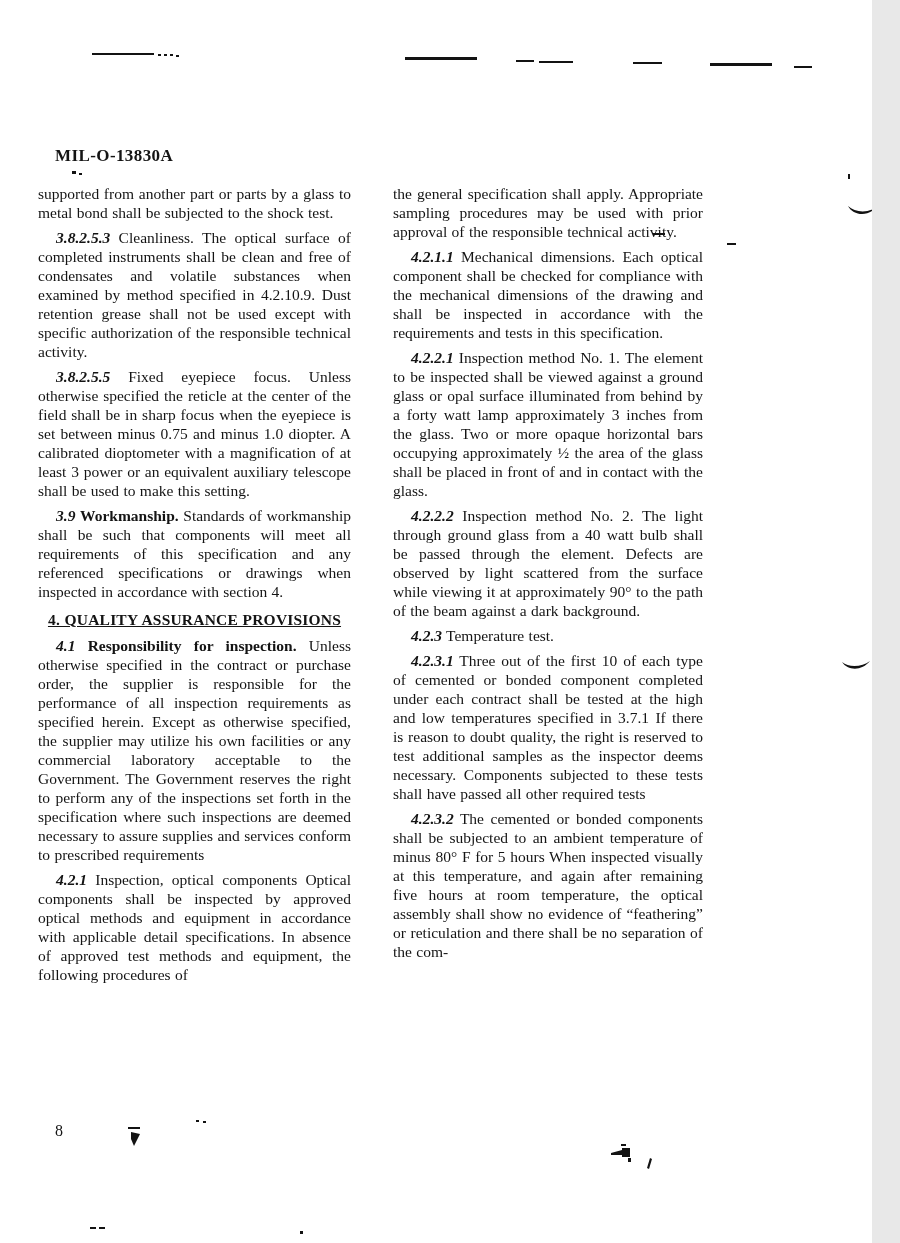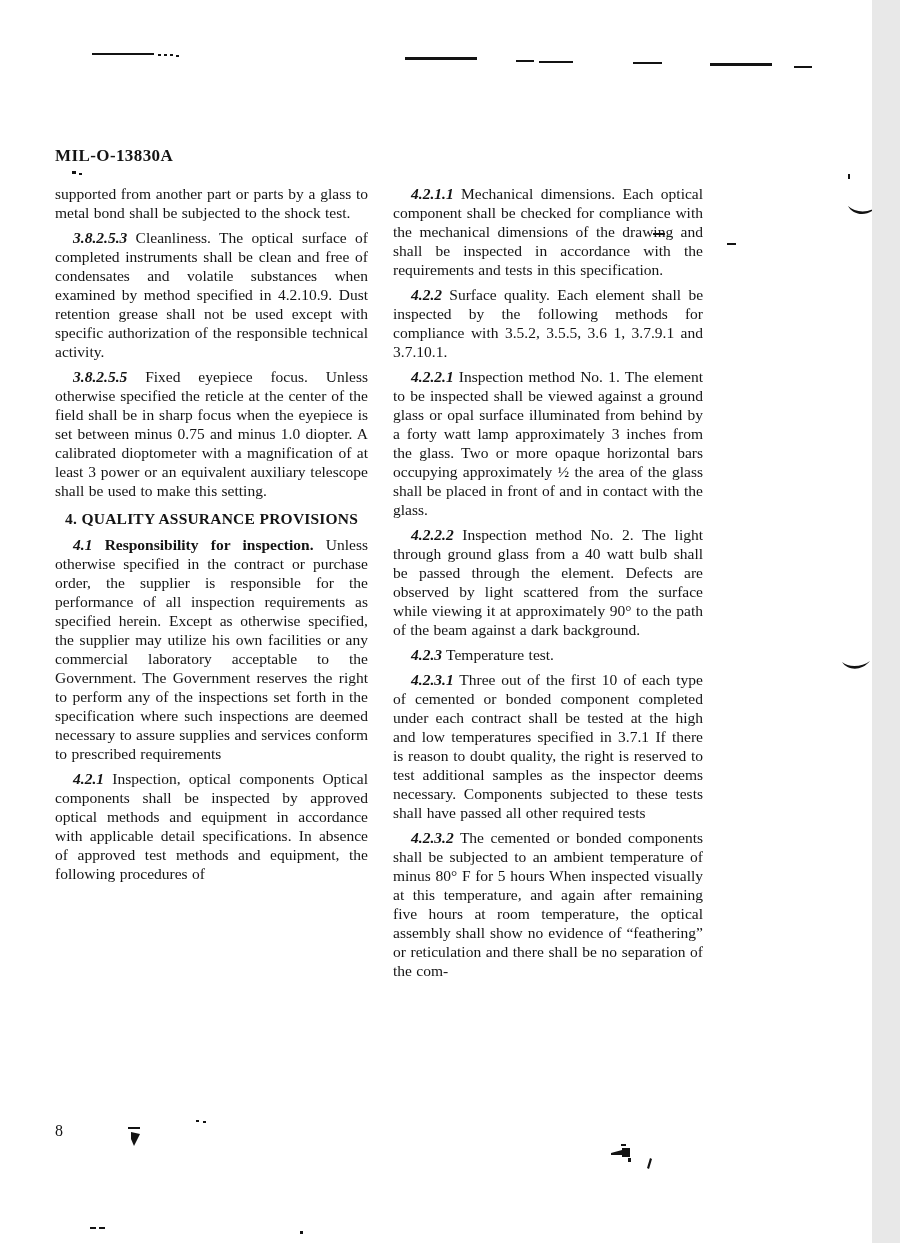--- a/index.html
+++ b/index.html
@@ -15,31 +15,31 @@
     position:absolute;left:55px;top:146px;
     font-size:17px;font-weight:bold;letter-spacing:.4px;
   }
   .col{
     position:absolute;top:184px;
     text-align:justify;
     font-size:15.5px;line-height:19px;
     word-spacing:.5px;
     hyphens:auto;-webkit-hyphens:auto;
   }
-  .col-left{left:55px;width:313px;}
+  .col-left{left:38px;width:313px;}
   .col-right{left:393px;width:310px;}
   .para{margin:0 0 6px 0;text-indent:18px;}
   .noindent{text-indent:0;}
   .num{font-weight:bold;font-style:italic;}
   .ital{}
   .btitle{font-weight:bold;}
   .heading{
     font-size:15.5px;font-weight:bold;
     text-align:center;text-indent:0;
-    margin:9px 0 7px 0;letter-spacing:.2px;
+    margin:9px 0 7px 0;letter-spacing:.2px;text-decoration:underline;
   }
   .page-number{
     position:absolute;left:55px;top:1122px;
     font-size:16px;
   }
   .mark{position:absolute;background:#131313;}
   .svgmark{position:absolute;}
   .svgmark path,.svgmark rect{fill:#131313;}
 </style>
 </head>
@@ -81,43 +81,46 @@
     <p class="para">
       <span class="num">3.8.2.5.3</span>
       <span class="ital">Cleanliness.</span>
       <span>The optical surface of completed instruments shall be clean and free of condensates and volatile substances when examined by method specified in 4.2.10.9. Dust retention grease shall not be used except with specific authorization of the responsible technical activity.</span>
     </p>
     <p class="para">
       <span class="num">3.8.2.5.5</span>
       <span class="ital">Fixed eyepiece focus.</span>
       <span>Unless otherwise specified the reticle at the center of the field shall be in sharp focus when the eyepiece is set between minus 0.75 and minus 1.0 diopter. A calibrated dioptometer with a magnification of at least 3 power or an equivalent auxiliary telescope shall be used to make this setting.</span>
     </p>
+    <p class="para">
+      <span class="num">3.9</span>
+      <span class="btitle">Workmanship.</span>
+      <span>Standards of workmanship shall be such that components will meet all requirements of this specification and any referenced specifications or drawings when inspected in accordance with section 4.</span>
+    </p>
     <p class="para heading">4. QUALITY ASSURANCE PROVISIONS</p>
     <p class="para">
       <span class="num">4.1</span>
       <span class="btitle">Responsibility for inspection.</span>
       <span>Unless otherwise specified in the contract or purchase order, the supplier is responsible for the performance of all inspection requirements as specified herein. Except as otherwise specified, the supplier may utilize his own facilities or any commercial laboratory acceptable to the Government. The Government reserves the right to perform any of the inspections set forth in the specification where such inspections are deemed necessary to assure supplies and services conform to prescribed requirements</span>
     </p>
     <p class="para">
       <span class="num">4.2.1</span>
       <span class="ital">Inspection, optical components</span>
       <span>Optical components shall be inspected by approved optical methods and equipment in accordance with applicable detail specifications. In absence of approved test methods and equipment, the following procedures of</span>
     </p>
   </div>
 
   <div class="col col-right">
+    <p class="para noindent">
+      <span>the general specification shall apply. Appropriate sampling procedures may be used with prior approval of the responsible technical activity.</span>
+    </p>
     <p class="para">
       <span class="num">4.2.1.1</span>
       <span class="ital">Mechanical dimensions.</span>
       <span>Each optical component shall be checked for compliance with the mechanical dimensions of the drawing and shall be inspected in accordance with the requirements and tests in this specification.</span>
-    </p>
-    <p class="para">
-      <span class="num">4.2.2</span>
-      <span class="ital">Surface quality.</span>
-      <span>Each element shall be inspected by the following methods for compliance with 3.5.2, 3.5.5, 3.6 1, 3.7.9.1 and 3.7.10.1.</span>
     </p>
     <p class="para">
       <span class="num">4.2.2.1</span>
       <span class="ital">Inspection method No. 1.</span>
       <span>The element to be inspected shall be viewed against a ground glass or opal surface illuminated from behind by a forty watt lamp approximately 3 inches from the glass. Two or more opaque horizontal bars occupying approximately ½ the area of the glass shall be placed in front of and in contact with the glass.</span>
     </p>
     <p class="para">
       <span class="num">4.2.2.2</span>
       <span class="ital">Inspection method No. 2.</span>
       <span>The light through ground glass from a 40 watt bulb shall be passed through the element. Defects are observed by light scattered from the surface while viewing it at approximately 90° to the path of the beam against a dark background.</span>

